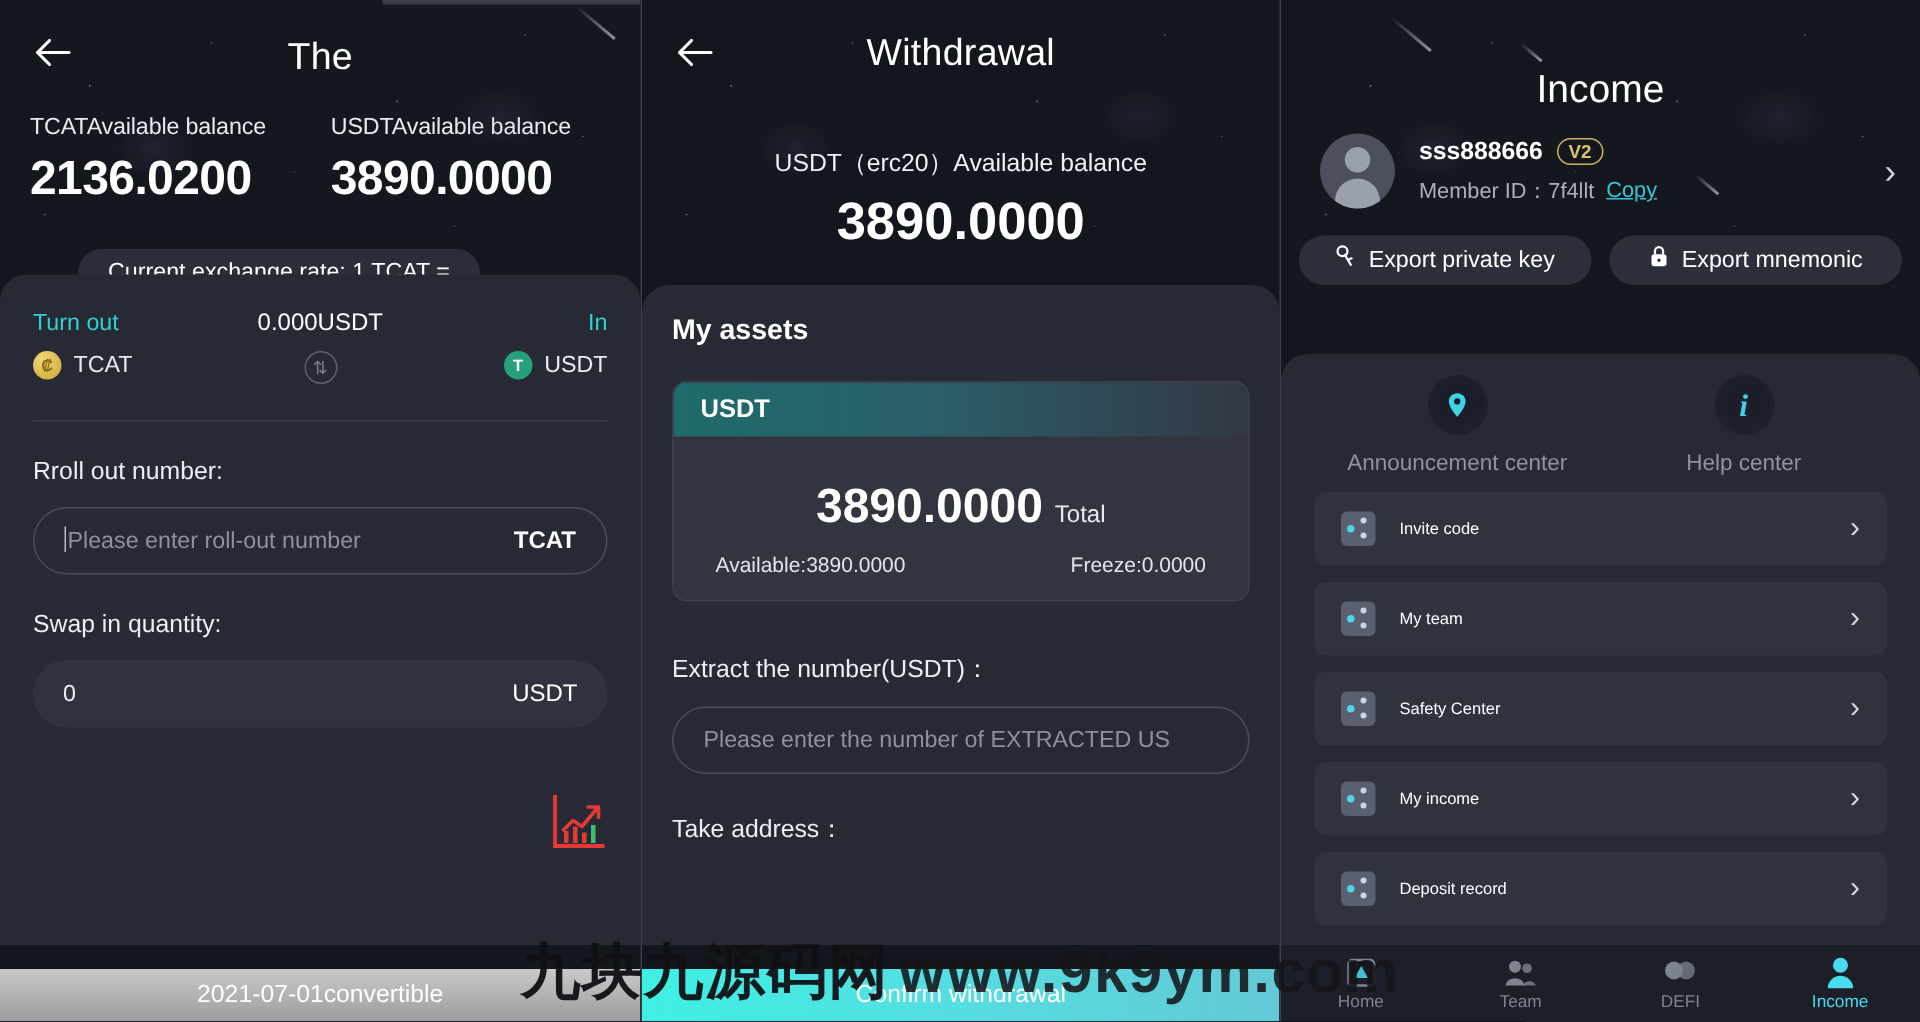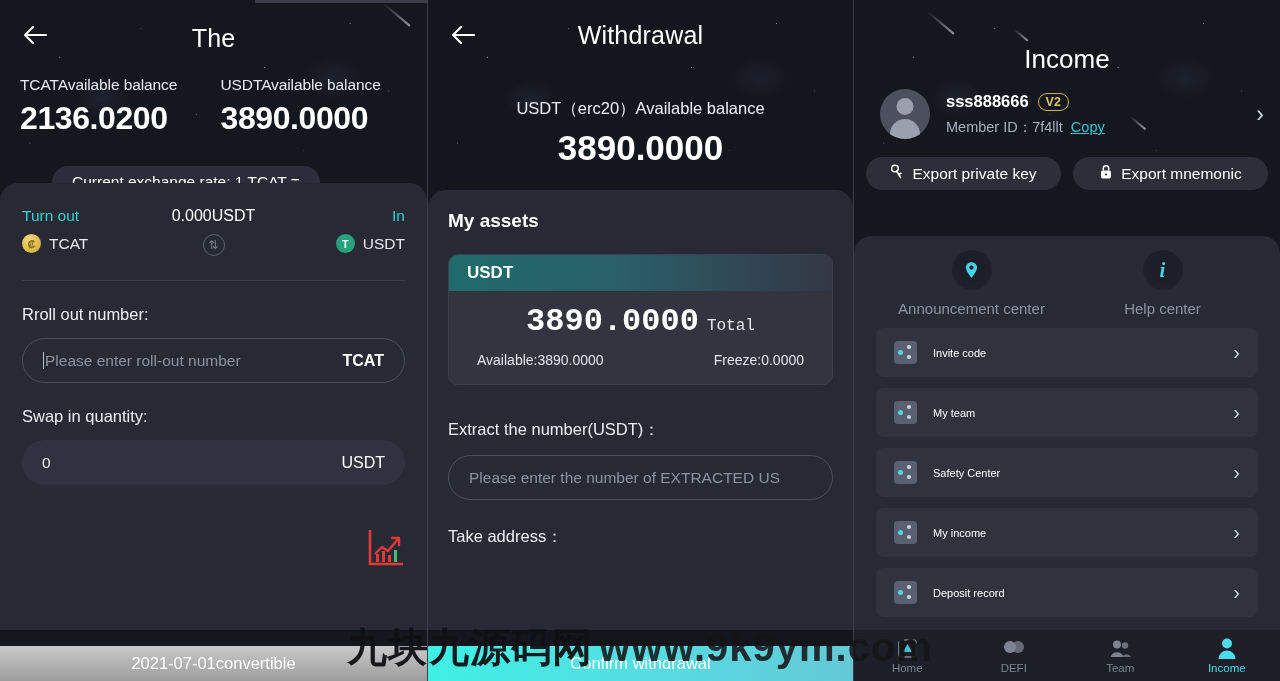--- a/index.html
+++ b/index.html
@@ -132,21 +132,21 @@
   .card2-title { color: #fff; font-size: 19px; font-weight: 700; }
   .asset-card {
     margin-top: 22px; border-radius: 10px; overflow: hidden;
     background: #32353f; border: 1px solid #3d414d;
   }
   .asset-head {
     height: 36px; padding: 0 18px; display: flex; align-items: center;
     background: linear-gradient(90deg,#1f6b6b,#2a5f6a 45%,#333744);
     color: #fff; font-size: 17px; font-weight: 700;
   }
-  .asset-total { text-align: center; padding: 12px 0 6px; font-family: Liberation Mono, monospace; }
+  .asset-total { text-align: center; padding: 28px 0 6px; }
   .asset-total .num { color: #fff; font-size: 32px; font-weight: 700; }
   .asset-total .lbl { color: #e6e8ec; font-size: 16px; margin-left: 8px; }
   .asset-foot {
     display: flex; justify-content: space-between;
     padding: 6px 28px 16px; color: #e3e5ea; font-size: 14px;
   }
 
   
   .p3-title { text-align: center; color: #fff; font-size: 26px; margin-top: 44px; }
   .user-row { display: flex; align-items: center; padding: 0 40px 0 26px; margin-top: 14px; position: relative; }
@@ -156,21 +156,21 @@
   }
   .avatar::before {
     content: ""; position: absolute; left: 50%; top: 9px;
     width: 17px; height: 17px; border-radius: 50%; background: #9aa0ad; transform: translateX(-50%);
   }
   .avatar::after {
     content: ""; position: absolute; left: 50%; top: 30px;
     width: 30px; height: 24px; border-radius: 15px 15px 0 0; background: #9aa0ad; transform: translateX(-50%);
   }
   .user-info { margin-left: 16px; }
-  .user-name-line { display: flex; align-items: flex-end; gap: 9px; }
+  .user-name-line { display: flex; align-items: center; gap: 9px; }
   .user-name { color: #fff; font-size: 16.5px; font-weight: 700; }
   .vip-badge {
     border: 1px solid #c9b45a; color: #d9c468; border-radius: 9px;
     font-size: 12.5px; font-weight: 700; padding: 1px 7px;
   }
   .member-line { margin-top: 7px; display: flex; align-items: center; gap: 8px; }
   .member-label { color: #a9afbd; font-size: 14.5px; }
   .copy-link { color: #35c6d2; font-size: 14.5px; text-decoration: underline; cursor: pointer; }
   .chev-right-big { position: absolute; right: 16px; top: 12px; color: #cfd3dc; font-size: 23px; }
 
@@ -467,38 +467,38 @@
         <div class="tab-ic">
           <svg width="21" height="21" viewBox="0 0 21 21">
               <rect x="2" y="2" width="17" height="17" rx="2.5" stroke="currentColor" stroke-width="1.7" fill="none"></rect>
               <path d="M6 14 L10.5 6 L15 14 Z" fill="#49dced" opacity=".85"></path>
             </svg>
         </div>
         <div class="tab-lb">Home</div>
       </div>
       <div class="tab">
         <div class="tab-ic">
-          <svg width="22" height="20" viewBox="0 0 22 20">
-              <circle cx="7" cy="9" r="6" fill="currentColor"></circle>
-              <circle cx="15" cy="9" r="6" fill="currentColor" opacity=".75"></circle>
-            </svg>
-        </div>
-        <div class="tab-lb">DEFI</div>
-      </div>
-      <div class="tab">
-        <div class="tab-ic">
           <svg width="23" height="19" viewBox="0 0 23 19">
               <circle cx="8" cy="5.5" r="4" fill="currentColor"></circle>
               <circle cx="16" cy="6.5" r="3.2" fill="currentColor" opacity=".8"></circle>
               <path d="M1.5 18 a6.8 6.8 0 0 1 13 0z" fill="currentColor"></path>
               <path d="M13 18 a5 5 0 0 1 9 0z" fill="currentColor" opacity=".8"></path>
             </svg>
         </div>
         <div class="tab-lb">Team</div>
       </div>
+      <div class="tab">
+        <div class="tab-ic">
+          <svg width="22" height="20" viewBox="0 0 22 20">
+              <circle cx="7" cy="9" r="6" fill="currentColor"></circle>
+              <circle cx="15" cy="9" r="6" fill="currentColor" opacity=".75"></circle>
+            </svg>
+        </div>
+        <div class="tab-lb">DEFI</div>
+      </div>
       <div class="tab active">
         <div class="tab-ic">
           <svg width="22" height="21" viewBox="0 0 22 21">
               <circle cx="11" cy="5.5" r="5" fill="currentColor"></circle>
               <path d="M2.5 21 a8.5 8.5 0 0 1 17 0z" fill="currentColor"></path>
             </svg>
         </div>
         <div class="tab-lb">Income</div>
       </div>
     </div>

